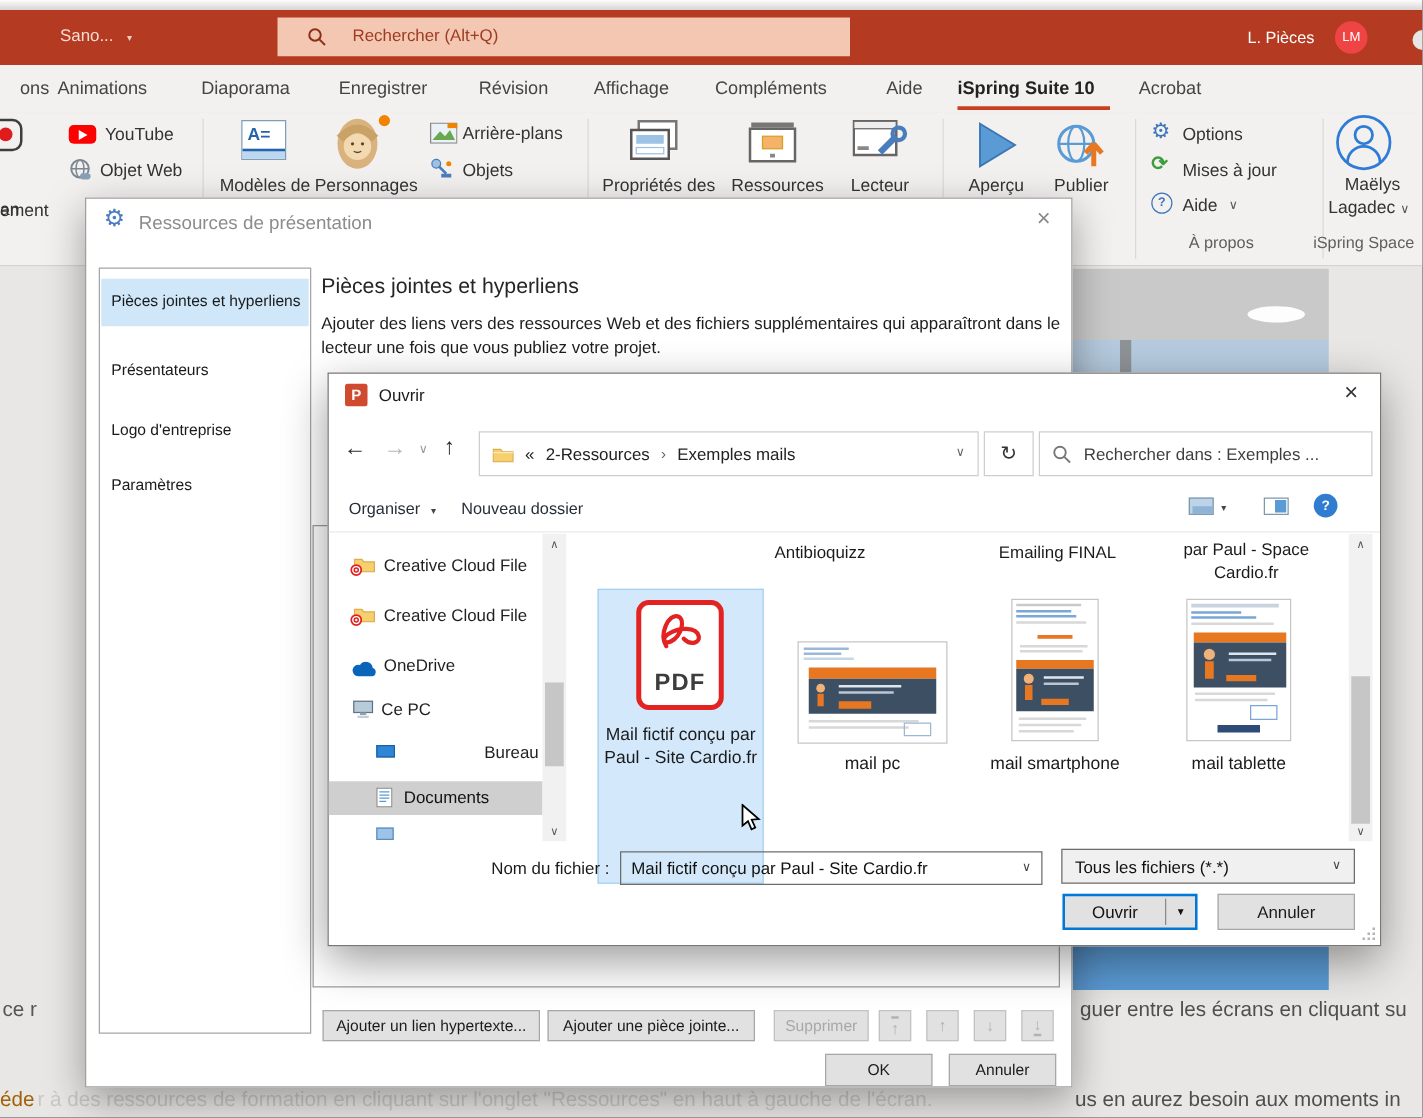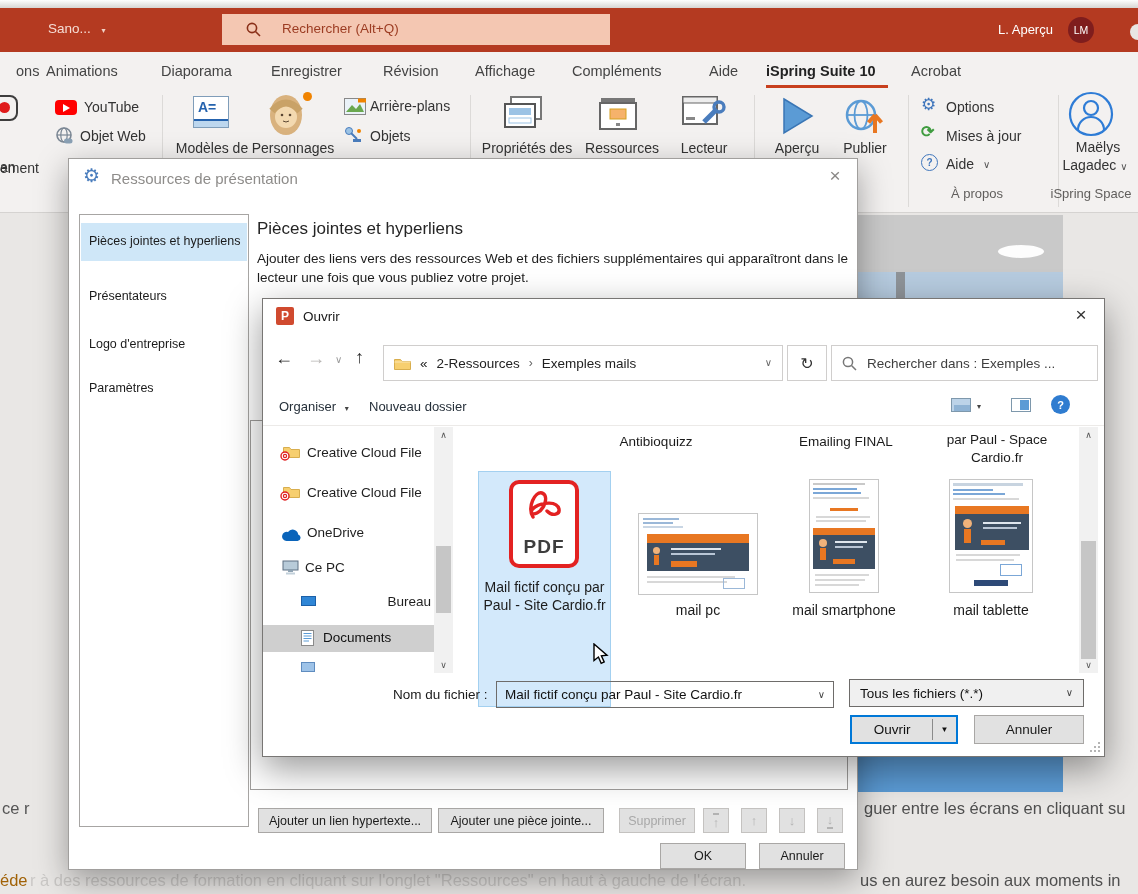--- a/index.html
+++ b/index.html
@@ -33,31 +33,31 @@
 
 <div id="root">
 
   <div class="abs" style="left:0;top:0;width:1138px;height:8px;background:linear-gradient(#fdfdfd,#d7d5d3);"></div>
 
   <div class="abs" style="left:0;top:8px;width:1138px;height:44px;background:#b43a21;">
     <div class="abs nw" style="left:48px;top:13px;font-size:13.5px;color:#f6ddd5;">
       <span>Sano...</span>
       <span style="font-size:8px;color:#f0cfc4;margin-left:7px;">▾</span>
     </div>
-    <div class="abs" style="left:222px;top:6px;width:388px;height:31px;background:#f4c7b2;">
+    <div class="abs" style="left:222px;top:6px;width:458px;height:31px;background:#f4c7b2;">
       <span class="abs" style="left:24px;top:8px;">
         <svg width="15" height="15">
             <circle cx="6" cy="6" r="4.6" fill="none" stroke="#8a2f18" stroke-width="1.6"></circle>
             <path d="M9.5 9.5 L14 14" stroke="#8a2f18" stroke-width="1.6"></path>
           </svg>
       </span>
       <span class="abs nw" style="left:60px;top:7px;font-size:13.5px;color:#9c3c22;">Rechercher (Alt+Q)</span>
     </div>
-    <span class="abs nw" style="left:998px;top:14px;font-size:13px;color:#fff;">L. Aperçu</span>
-    <div class="abs ctr" style="left:1068px;top:9px;width:26px;height:26px;border-radius:50%;background:#7f1d1d;color:#fff;font-size:10.5px;">
+    <span class="abs nw" style="left:998px;top:14px;font-size:13px;color:#fff;">L. Pièces</span>
+    <div class="abs ctr" style="left:1068px;top:9px;width:26px;height:26px;border-radius:50%;background:#ef4444;color:#fff;font-size:10.5px;">
       <span>LM</span>
     </div>
     <div class="abs" style="left:1130px;top:16px;width:16px;height:16px;border-radius:50%;background:#e8e6e4;"></div>
   </div>
 
   <div class="abs" style="left:0;top:52px;width:1138px;height:38px;background:#f3f1f0;">
     <span class="tab" style="left:16px;">ons</span>
     <span class="tab" style="left:46px;">Animations</span>
     <span class="tab" style="left:161px;">Diaporama</span>
     <span class="tab" style="left:271px;">Enregistrer</span>

